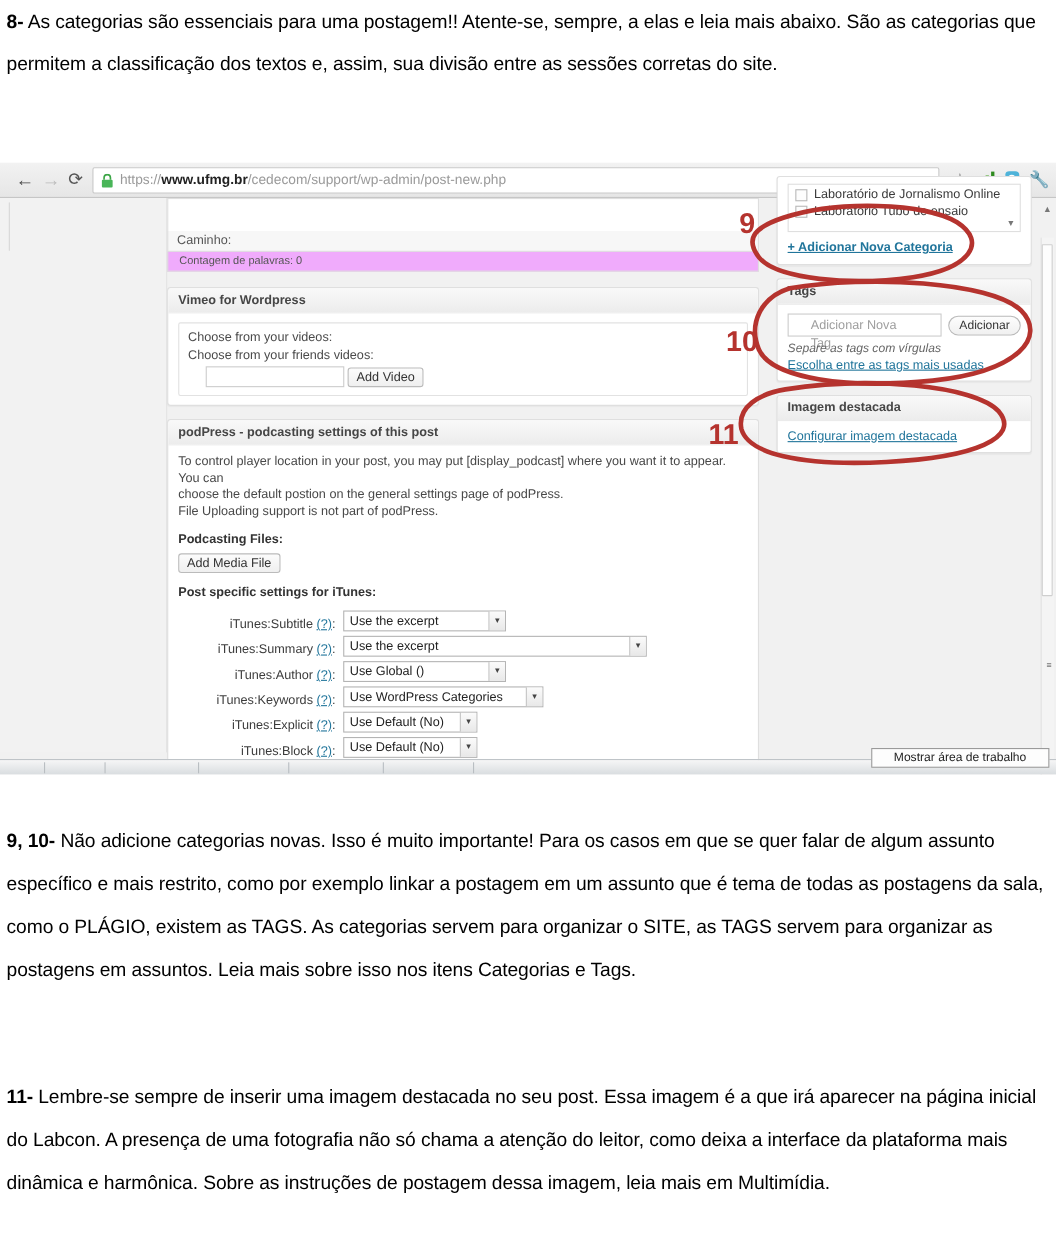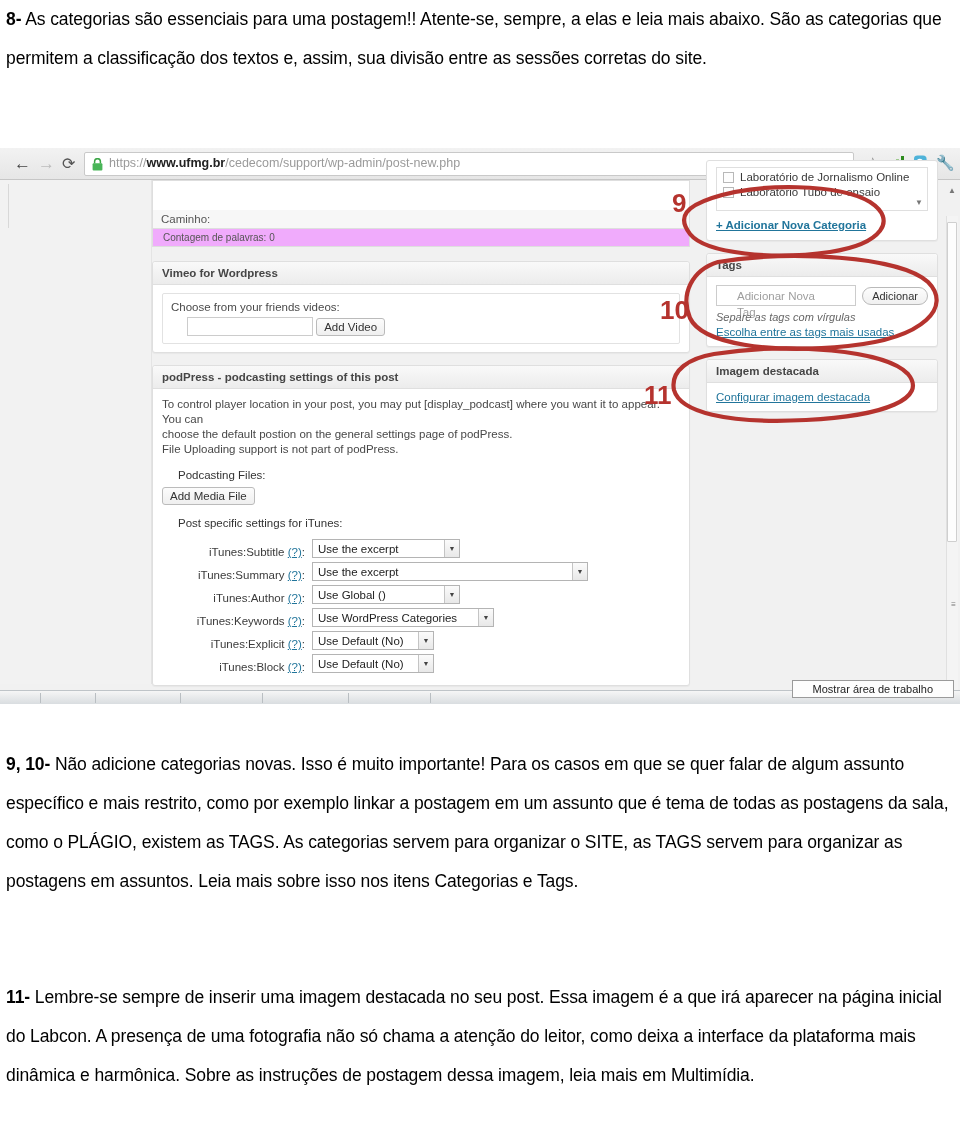--- a/index.html
+++ b/index.html
@@ -114,21 +114,21 @@
     border:1px solid #ccc; background:#fff;
   }
   .btn {
     display:inline-block; vertical-align:middle; font-size:11.5px; color:#333;
     background:linear-gradient(#fcfcfc,#efefef); border:1px solid #bbb;
     border-radius:3px; padding:2px 7px;
   }
   .vm-inner { border:1px solid #e2e2e2; padding:7px 8px; border-radius:2px; }
 
   .pp-text { font-size:11.5px; color:#484848; line-height:15px; }
-  .pp-sub { font-size:11.5px; font-weight:normal; color:#333; margin:12px 16px 6px; }
+  .pp-sub { font-size:11.5px; font-weight:bold; color:#333; margin:12px 0 6px; }
 
   .itunes-tbl { margin-top:10px; font-size:11.5px; color:#3b3b3b; }
   .it-row { display:flex; align-items:flex-end; margin-bottom:4px; }
   .it-lbl { width:150px; text-align:right; padding-right:7px; white-space:nowrap; }
   .it-lbl a { color:#21759b; }
   .sel {
     display:inline-flex; align-items:center; justify-content:space-between;
     border:1px solid #b4b4b4; background:#fff; height:19px;
     font-size:11.5px; color:#222; padding-left:5px;
   }
@@ -240,20 +240,21 @@
     <div class="col-main">
 
       <div class="ed-top"></div>
       <div class="ed-path">Caminho:</div>
       <div class="ed-count">Contagem de palavras: 0</div>
 
       <div class="metabox">
         <div class="mb-head">Vimeo for Wordpress</div>
         <div class="mb-body">
           <div class="vm-inner">
+            <div class="vm-line">Choose from your videos:</div>
             <div class="vm-line">Choose from your friends videos:</div>
             <div class="vm-row">
               <span class="vm-input"></span>
               <span class="btn">Add Video</span>
             </div>
           </div>
         </div>
       </div>
 
       <div class="metabox">

